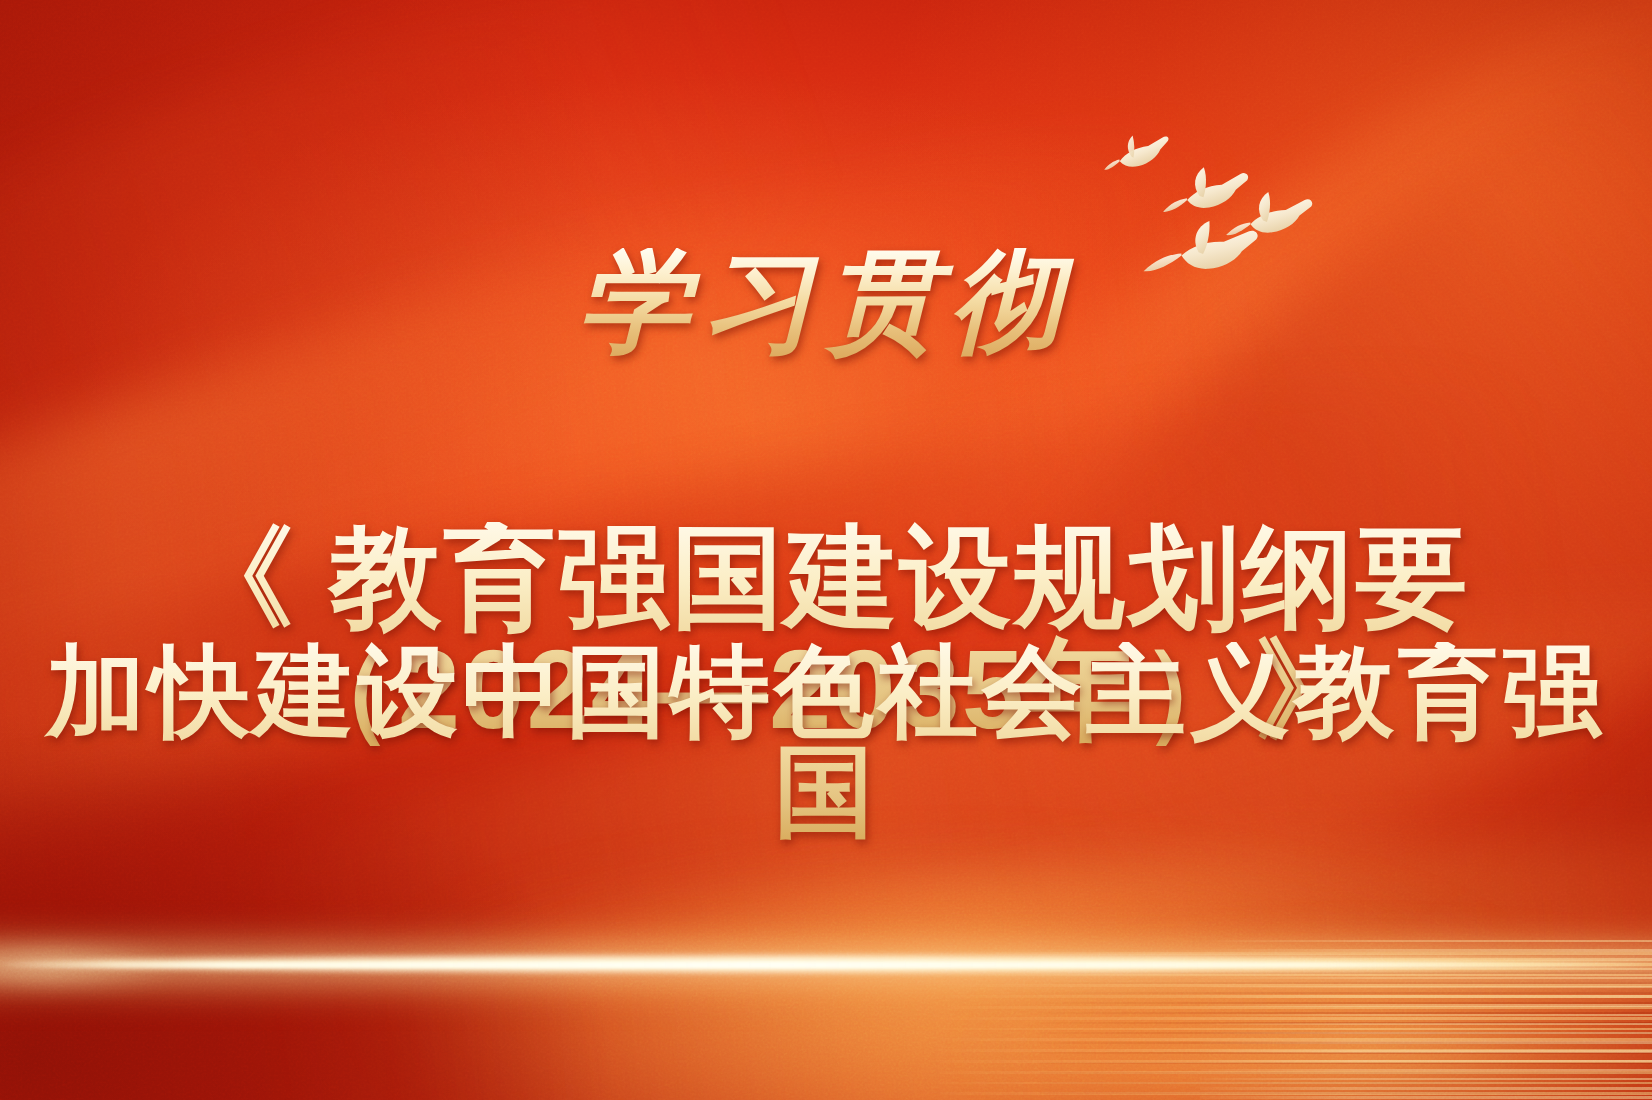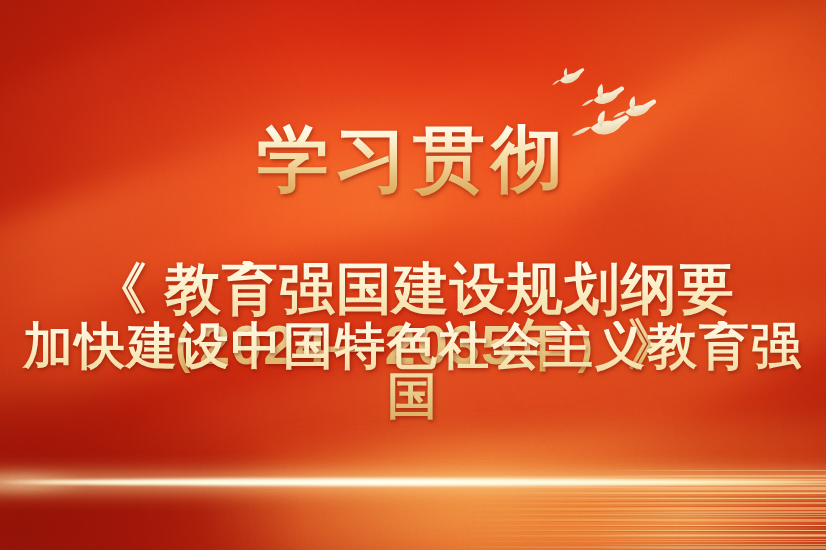--- a/index.html
+++ b/index.html
@@ -217,35 +217,36 @@
     inset: 0;
   }
 
   .headline {
     position: absolute;
     top: 124px;
     left: 0; right: 0;
     text-align: center;
     font-family: "Liberation Serif", "DejaVu Serif", serif;
     font-weight: 700;
-    font-size: 72px;
+    font-size: 56px;
     line-height: 1;
     letter-spacing: 6px;
     background: linear-gradient(to bottom,
       #fffdf2 0%,
       #fdf0cf 22%,
       #f4dba2 48%,
       #e7bf7a 74%,
       #dca95d 100%);
     -webkit-background-clip: text;
     background-clip: text;
     color: transparent;
     -webkit-text-fill-color: transparent;
     filter: drop-shadow(1px 2px 2px rgba(120,14,4,0.55));
     padding-left: 0;
+    font-style: italic;
   }
 
   .subline {
     position: absolute;
     left: 0; right: 0;
     text-align: center;
     font-family: "Liberation Sans", "DejaVu Sans", sans-serif;
     font-weight: 700;
     line-height: 1;
     background: linear-gradient(to bottom,

